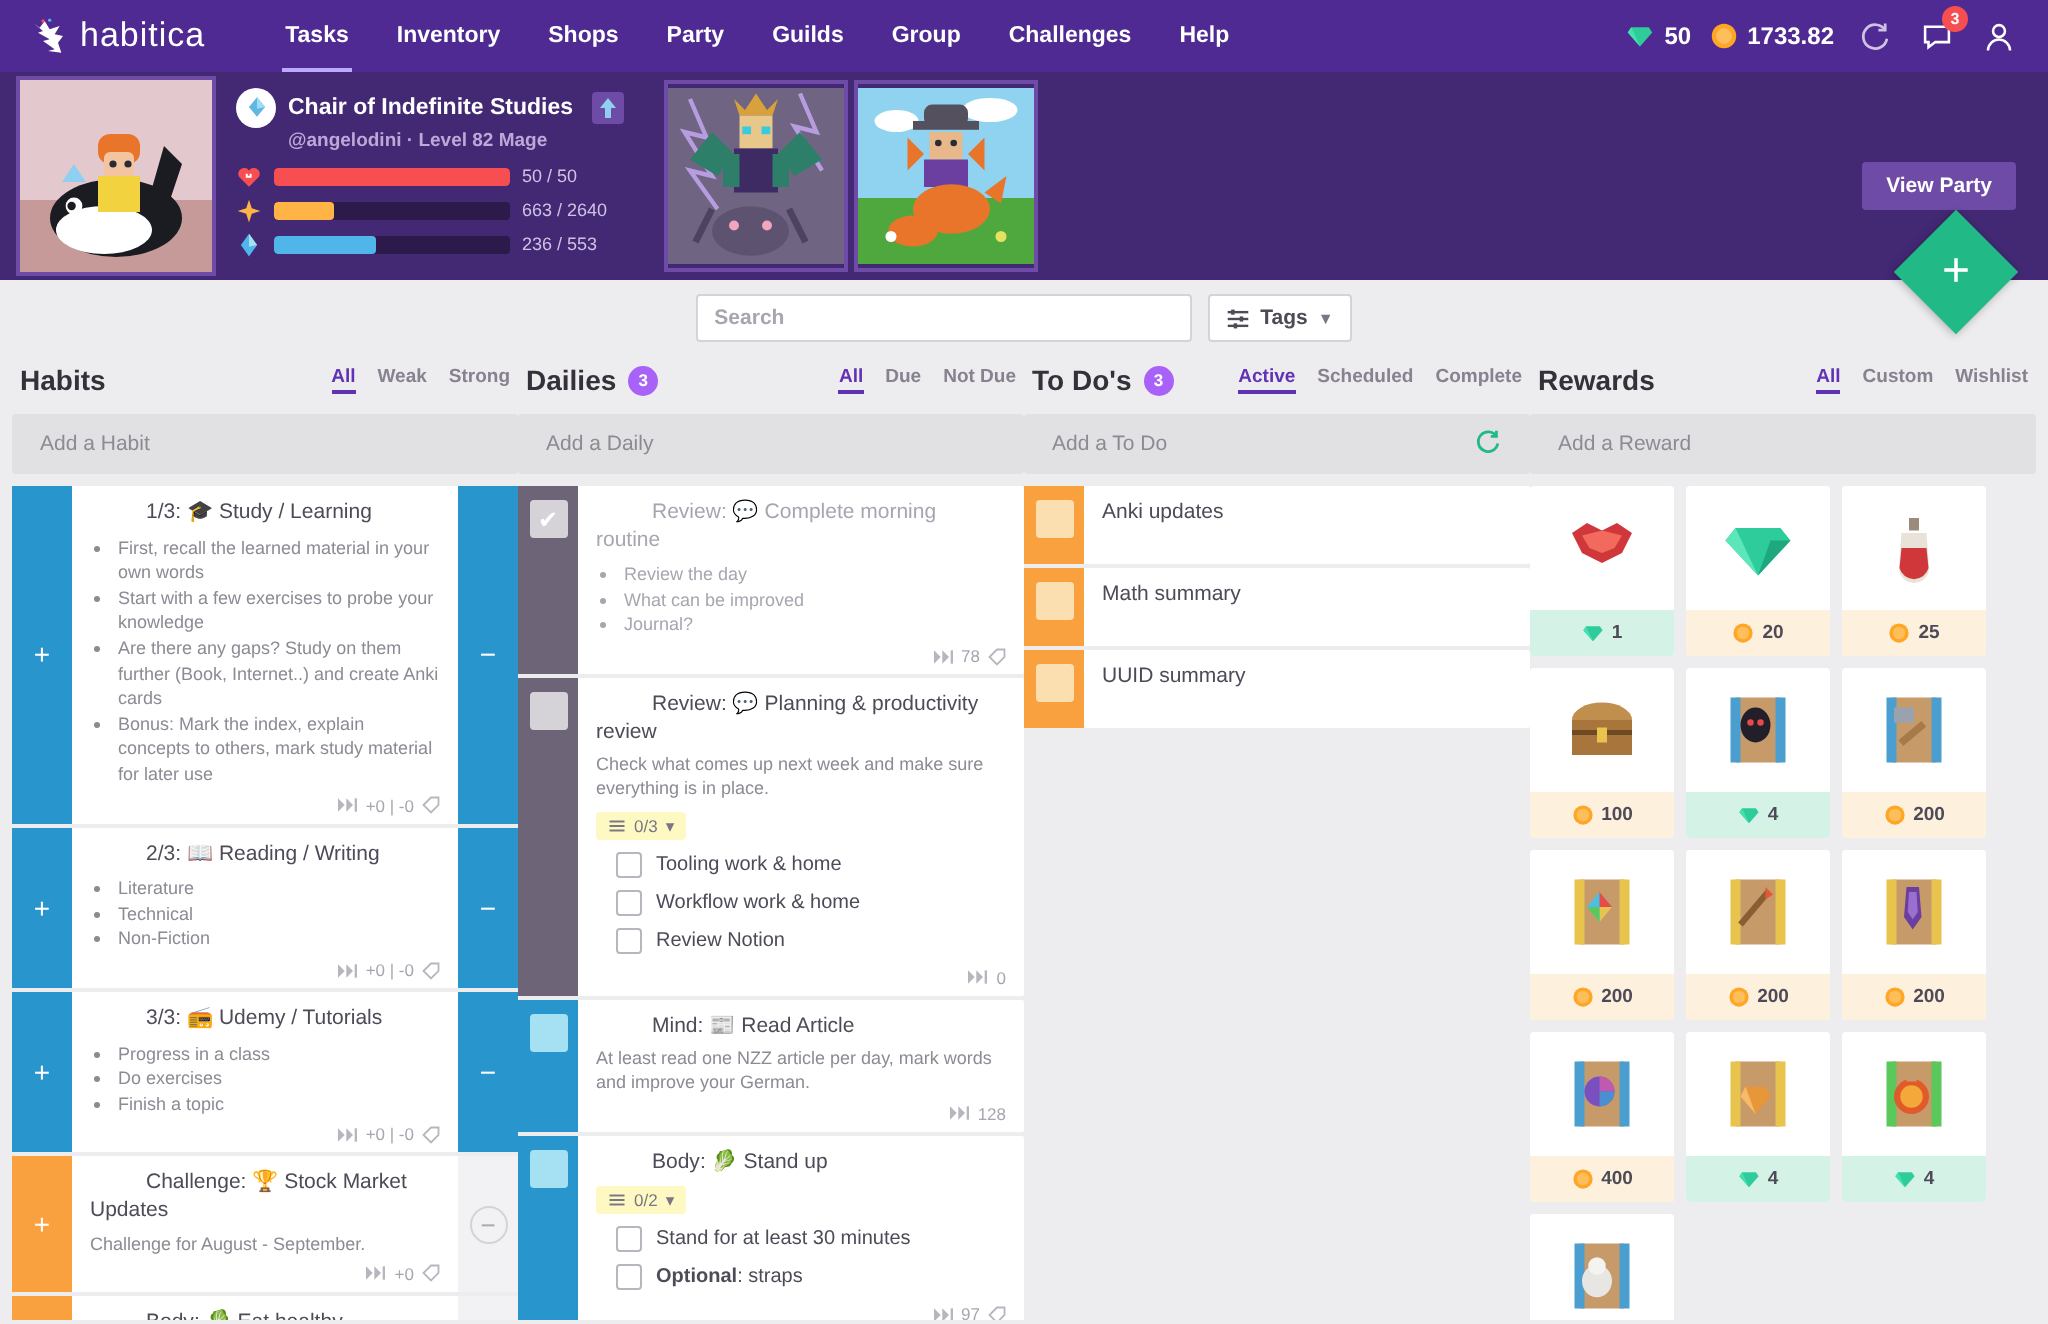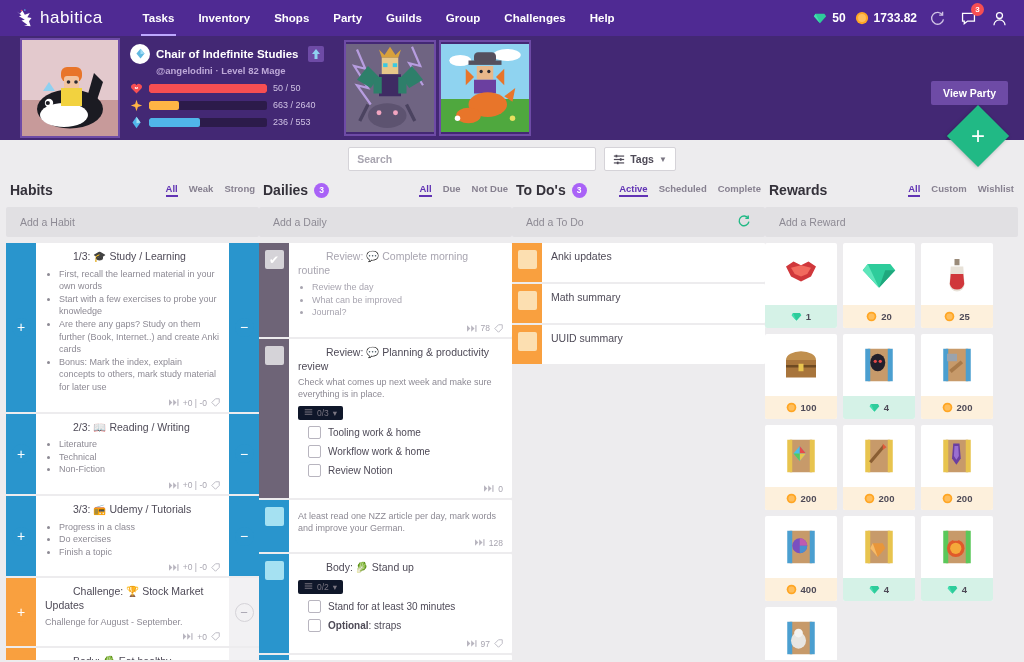--- a/index.html
+++ b/index.html
@@ -51,21 +51,21 @@
     font-size: 8px; font-weight: bold;
     min-width: 13px; height: 13px; border-radius: 7px;
     display: flex; align-items: center; justify-content: center;
     padding: 0 3px;
   }
 
   
   .userbar {
     height: 104px; background: #432874;
     display: flex; align-items: center;
-    padding: 0 20px; position: relative;
+    padding: 0 8px; position: relative;
   }
   .avatar-box {
     width: 100px; height: 100px;
     background: #e0c6c6;
     border: 2px solid #6e4ba6;
     overflow: hidden; flex: none;
   }
   .avatar-box svg { display: block; }
 
   .statblock { margin-left: 10px; width: 200px; }
@@ -226,22 +226,22 @@
     display: flex; align-items: center; justify-content: center;
   }
   .sq-orange { background: #fcdfb1; }
   .side-fill-blue { background: #2995cd; }
   .side-fill-purple { background: #6e6477; }
   .side-fill-orange { background: #f9a03f; }
 
   .card.done .card-title, .card.done .card-list li { color: #a8a5b0; }
 
   .checklist-toggle {
-    display: inline-flex; align-items: flex-start; gap: 4px;
-    background: #0f172a; border-radius: 2px;
+    display: inline-flex; align-items: center; gap: 4px;
+    background: #fef9c3; border-radius: 2px;
     font-size: 8.5px; color: #7a7682; padding: 2px 6px;
     margin: 5px 0 3px; cursor: pointer;
   }
   .check-row {
     display: flex; align-items: center; gap: 7px;
     padding: 3px 0 3px 10px; font-size: 10px; color: #4e4a57;
   }
   .check-box {
     width: 13px; height: 13px; border: 1.5px solid #b8b5bf;
     border-radius: 2px; flex: none; cursor: pointer; background: #fff;
@@ -662,20 +662,21 @@
                   <rect x="10" y="0" width="1.4" height="8" fill="#b8b5bf"></rect>
                 </svg>
                 <span>0</span>
               </div></div>
           </div>
           <div class="card">
             <div class="daily-side side-fill-blue">
               <span class="dbox sq-blue"></span>
             </div>
             <div class="card-inner">
+              <div class="card-title"><b>Mind</b>: <span>📰</span> Read Article</div>
               <div class="card-notes">At least read one NZZ article per day, mark words and improve your German.</div>
               <div class="card-foot">
                 <svg width="10" height="7" viewBox="0 0 12 8">
                   <path d="M0 0 L4 4 L0 8 Z" fill="#b8b5bf"></path>
                   <path d="M5 0 L9 4 L5 8 Z" fill="#b8b5bf"></path>
                   <rect x="10" y="0" width="1.4" height="8" fill="#b8b5bf"></rect>
                 </svg>
                 <span>128</span>
               </div>
             </div>

